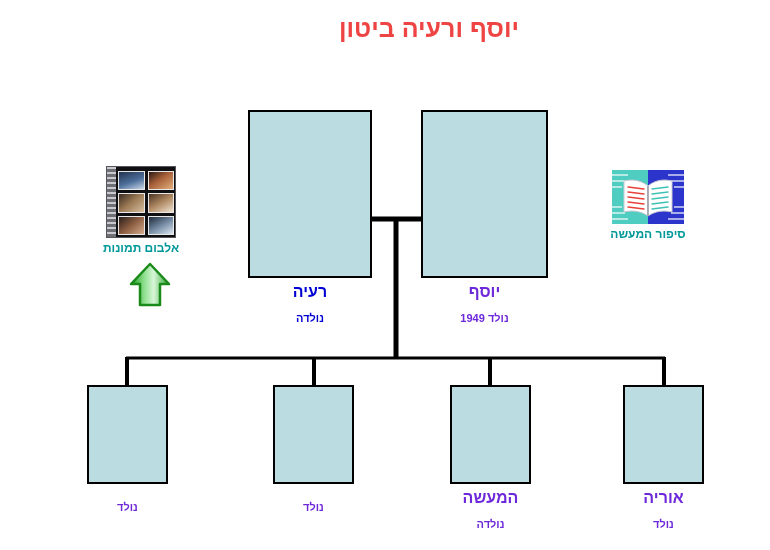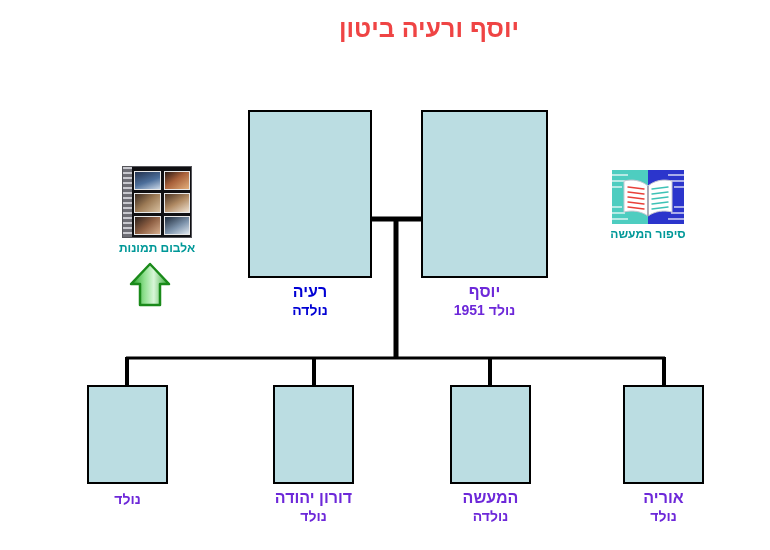--- a/index.html
+++ b/index.html
@@ -61,23 +61,23 @@
     line-height: 1.05;
     white-space: nowrap;
   }
   .plabel .pname {
     display: block;
     font-size: 16px;
     font-weight: bold;
   }
   .plabel .pdate {
     display: block;
-    font-size: 14px;
-    font-weight: bold;
-    margin-top: 2px;
+    font-size: 11px;
+    font-weight: bold;
+    margin-top: 12px;
   }
   .red  { color: #6d28d9; }
   .blue { color: #0000d4; }
 
   
   .icon-item {
     position: absolute;
     text-align: center;
     direction: rtl;
   }
@@ -165,47 +165,46 @@
 
   <div class="pbox" style="left:248px; top:110px; width:124px; height:168px;"></div>
   <div class="plabel" style="left:248px; top:284px; width:124px;">
     <span class="pname blue">רעיה</span>
     <span class="pdate blue">נולדה</span>
   </div>
 
   <div class="pbox" style="left:421px; top:110px; width:127px; height:168px;"></div>
   <div class="plabel" style="left:421px; top:284px; width:127px;">
     <span class="pname red">יוסף</span>
-    <span class="pdate red">נולד 1951</span>
+    <span class="pdate red">נולד 1949</span>
   </div>
 
   <div class="pbox" style="left:87px; top:385px; width:81px; height:99px;"></div>
   <div class="plabel" style="left:62px; top:490px; width:131px;">
     <span class="pdate red">נולד</span>
   </div>
 
   <div class="pbox" style="left:273px; top:385px; width:81px; height:99px;"></div>
   <div class="plabel" style="left:248px; top:490px; width:131px;">
-    <span class="pname red">דורון יהודה</span>
     <span class="pdate red">נולד</span>
   </div>
 
   <div class="pbox" style="left:450px; top:385px; width:81px; height:99px;"></div>
   <div class="plabel" style="left:425px; top:490px; width:131px;">
     <span class="pname red">המעשה</span>
     <span class="pdate red">נולדה</span>
   </div>
 
   <div class="pbox" style="left:623px; top:385px; width:81px; height:99px;"></div>
   <div class="plabel" style="left:598px; top:490px; width:131px;">
     <span class="pname red">אוריה</span>
     <span class="pdate red">נולד</span>
   </div>
 
-  <div class="icon-item" style="left:108px; top:166px; width:98px;">
+  <div class="icon-item" style="left:92px; top:166px; width:98px;">
     <div class="album-art">
       <div class="album-spine"></div>
       <div class="album-photos">
         <div class="ph ph1"></div>
         <div class="ph ph2"></div>
         <div class="ph ph3"></div>
         <div class="ph ph4"></div>
         <div class="ph ph5"></div>
         <div class="ph ph6"></div>
       </div>

